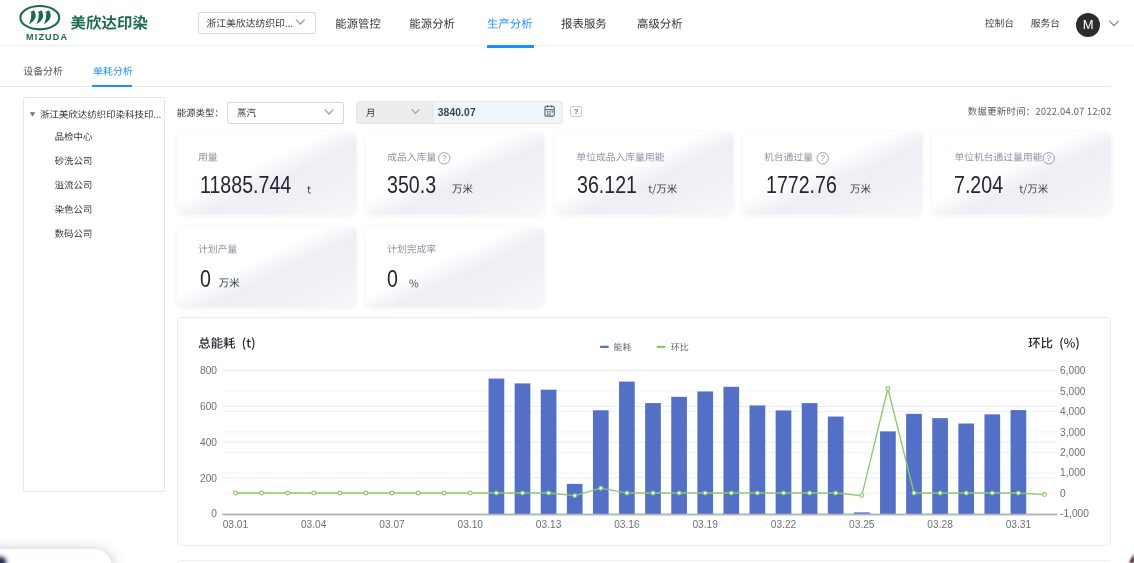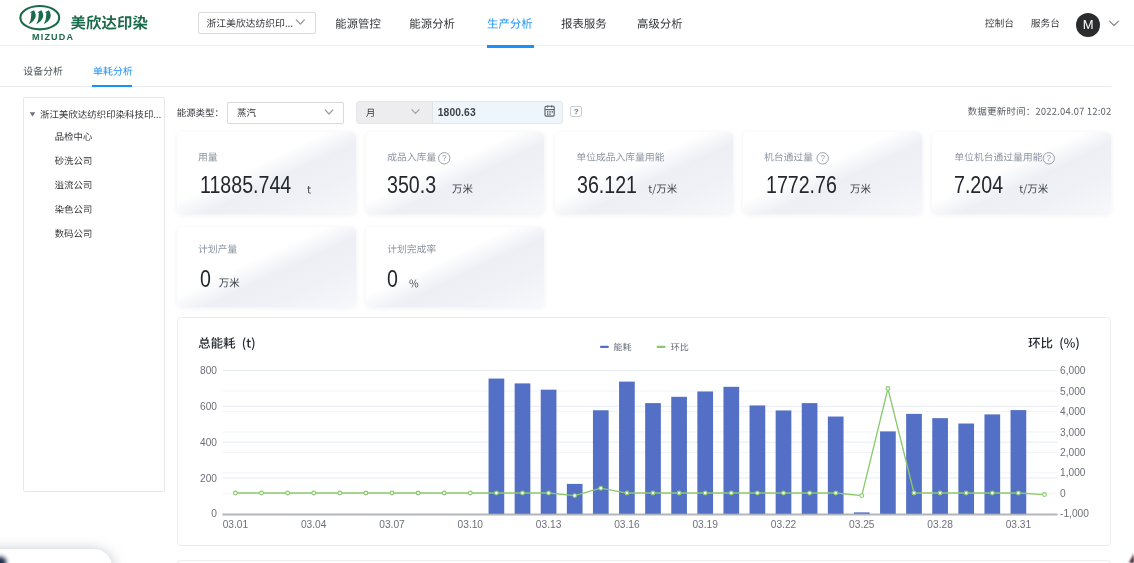--- a/index.html
+++ b/index.html
@@ -7,34 +7,34 @@
 <body>
 <div style="position:relative;width:1134px;height:563px;overflow:hidden">
 
 <div class="abs" style="left:0;top:0;width:1134px;height:45.6px;background:#fff;border-bottom:1px solid #eef0f1"></div>
 <div class="abs" style="left:487px;top:45px;width:46.5px;height:2.6px;background:#1890ff"></div>
 
 <div class="abs" style="left:198px;top:11.5px;width:117.5px;height:22px;border:1px solid #d9d9d9;border-radius:2px;background:#fff"></div>
 
 <div class="abs" style="left:1076.2px;top:12.8px;width:24px;height:24px;border-radius:50%;background:#2b2c2e;color:#fff;font-size:13px;text-align:center;line-height:24px">M</div>
 
-<div class="abs" style="left:32px;top:31.6px;font-size:9px;font-weight:bold;letter-spacing:1.2px;color:#1b6b4b">MIZUDA</div>
+<div class="abs" style="left:26px;top:31.6px;font-size:9px;font-weight:bold;letter-spacing:1.2px;color:#1b6b4b">MIZUDA</div>
 
 <div class="abs" style="left:0;top:85.6px;width:1111px;height:1px;background:#e9eaec"></div>
 <div class="abs" style="left:92.4px;top:84.5px;width:39.3px;height:2px;background:#1890ff"></div>
 
 <div class="abs" style="left:23.3px;top:96.6px;width:142px;height:395.4px;border:1px solid #e5e7ea;border-radius:2px;background:#fff"></div>
 
 <div class="abs" style="left:226.5px;top:101.5px;width:117px;height:22.5px;border:1px solid #d9d9d9;border-radius:2px;background:#fff"></div>
 <div class="abs" style="left:356px;top:101px;width:206.5px;height:22.5px;border:1px solid #e4e6e8;border-radius:3px;background:#eff6fb;overflow:hidden">
       <div style="position:absolute;left:0;top:0;width:75.5px;height:22.5px;background:#ededef;border-right:1px solid #e2e4e6"></div>
     </div>
 <div class="abs" style="left:570.3px;top:106.1px;width:11.8px;height:11.2px;border:1px solid #c9cdd1;border-radius:2px;background:#fff;font-size:8px;font-weight:bold;color:#6b7178;text-align:center;line-height:10.5px">?</div>
 
-<div class="abs" style="left:437.8px;top:106.6px;font-size:10.3px;font-weight:bold;color:#3c4248;letter-spacing:0.1px">1800.63</div>
+<div class="abs" style="left:437.8px;top:106.6px;font-size:10.3px;font-weight:bold;color:#3c4248;letter-spacing:0.1px">3840.07</div>
 
 <div style="position:absolute;left:177.0px;top:132.0px;width:178.6px;height:81.5px;border-radius:5px;background:linear-gradient(155deg,#ffffff 42%,#edeff5 57%,#f0f1f6 74%,#f7f8fb 100%);box-shadow:0 1px 5px rgba(30,40,60,0.07);"></div>
 <div style="position:absolute;left:365.8px;top:132.0px;width:178.6px;height:81.5px;border-radius:5px;background:linear-gradient(155deg,#ffffff 42%,#edeff5 57%,#f0f1f6 74%,#f7f8fb 100%);box-shadow:0 1px 5px rgba(30,40,60,0.07);"></div>
 <div style="position:absolute;left:554.6px;top:132.0px;width:178.6px;height:81.5px;border-radius:5px;background:linear-gradient(155deg,#ffffff 42%,#edeff5 57%,#f0f1f6 74%,#f7f8fb 100%);box-shadow:0 1px 5px rgba(30,40,60,0.07);"></div>
 <div style="position:absolute;left:743.4px;top:132.0px;width:178.6px;height:81.5px;border-radius:5px;background:linear-gradient(155deg,#ffffff 42%,#edeff5 57%,#f0f1f6 74%,#f7f8fb 100%);box-shadow:0 1px 5px rgba(30,40,60,0.07);"></div>
 <div style="position:absolute;left:932.2px;top:132.0px;width:178.6px;height:81.5px;border-radius:5px;background:linear-gradient(155deg,#ffffff 42%,#edeff5 57%,#f0f1f6 74%,#f7f8fb 100%);box-shadow:0 1px 5px rgba(30,40,60,0.07);"></div>
 <div style="position:absolute;left:177.0px;top:226.8px;width:178.6px;height:80.0px;border-radius:5px;background:linear-gradient(155deg,#ffffff 42%,#edeff5 57%,#f0f1f6 74%,#f7f8fb 100%);box-shadow:0 1px 5px rgba(30,40,60,0.07);"></div>
 <div style="position:absolute;left:365.8px;top:226.8px;width:178.6px;height:80.0px;border-radius:5px;background:linear-gradient(155deg,#ffffff 42%,#edeff5 57%,#f0f1f6 74%,#f7f8fb 100%);box-shadow:0 1px 5px rgba(30,40,60,0.07);"></div>
 <div style="position:absolute;left:199.6px;top:173.1px;font-size:24.5px;line-height:1;color:#23272e;transform:scaleX(0.8);transform-origin:left top;white-space:nowrap;">11885.744</div>
 <div style="position:absolute;left:387.3px;top:173.1px;font-size:24.5px;line-height:1;color:#23272e;transform:scaleX(0.8);transform-origin:left top;white-space:nowrap;">350.3</div>

